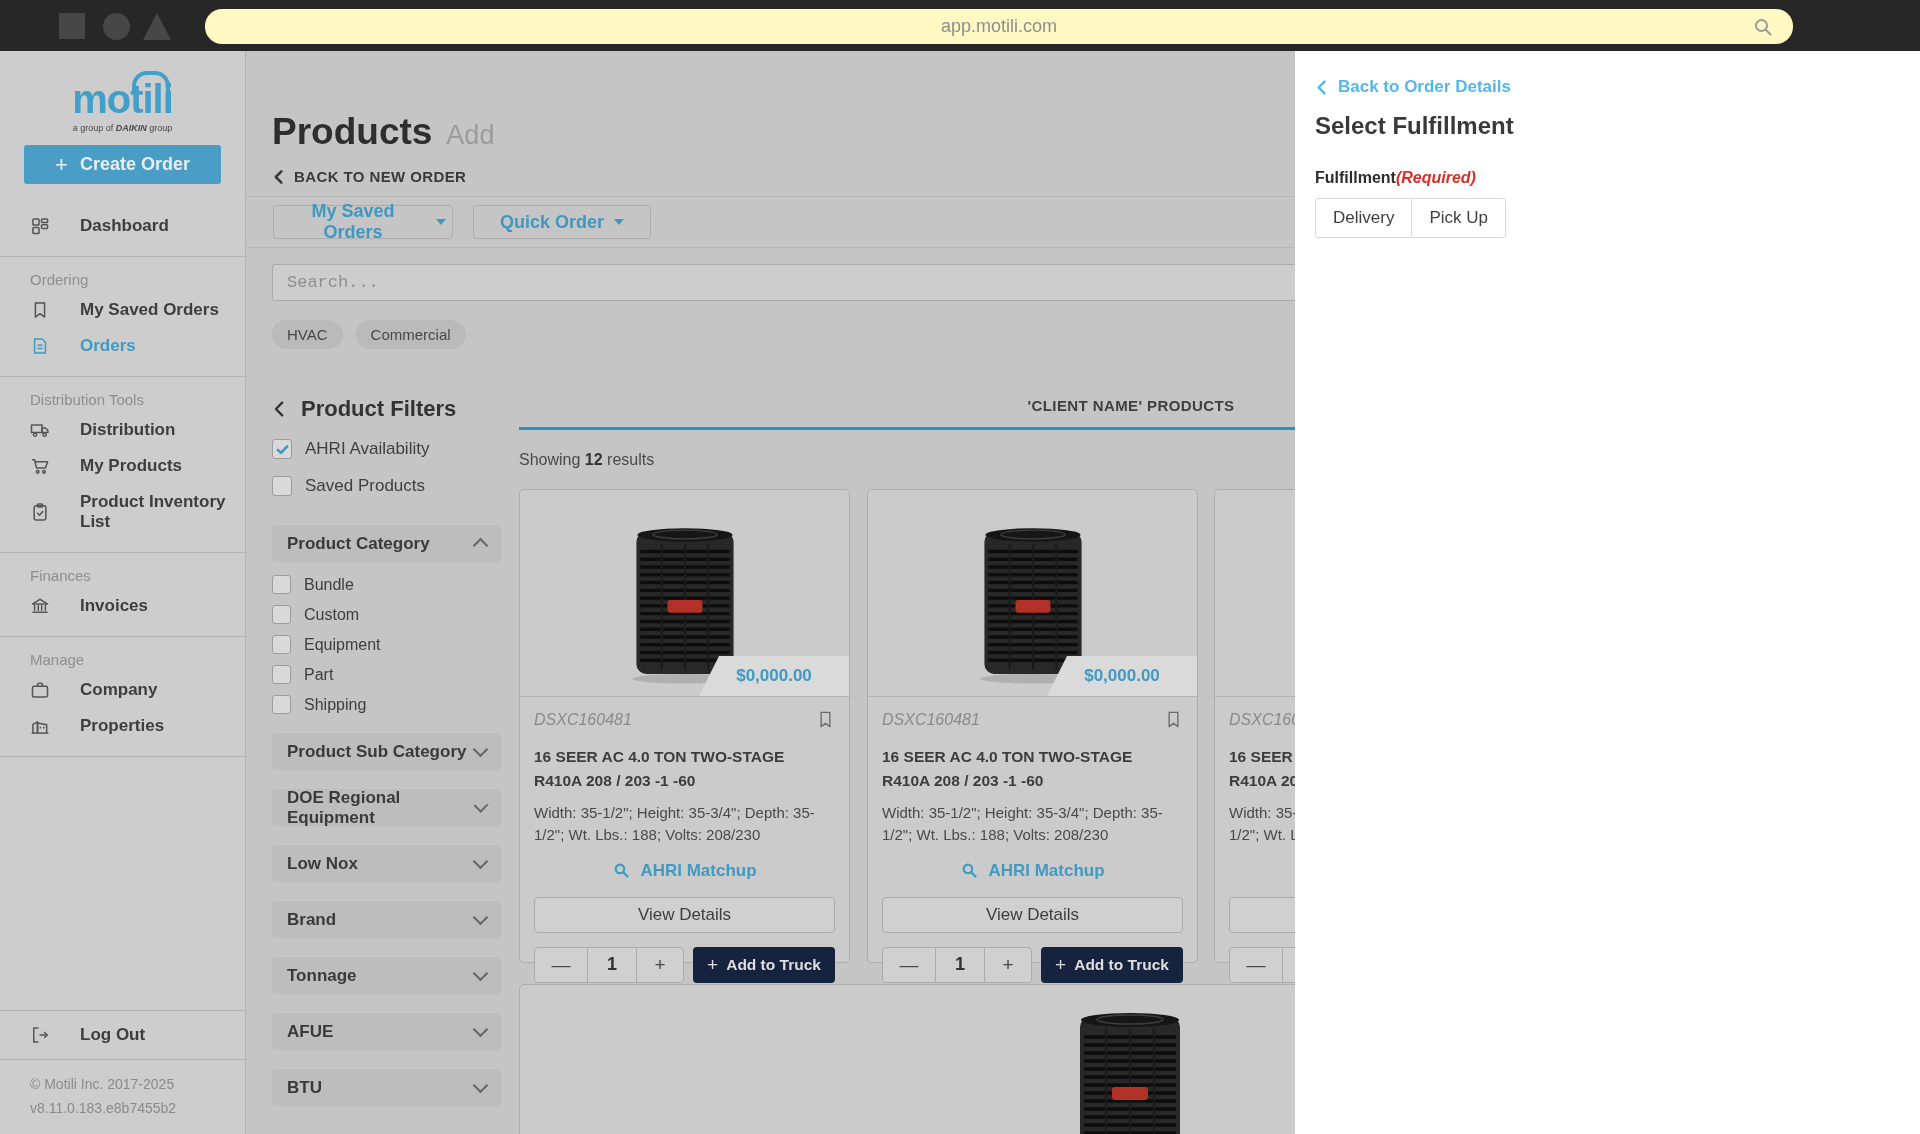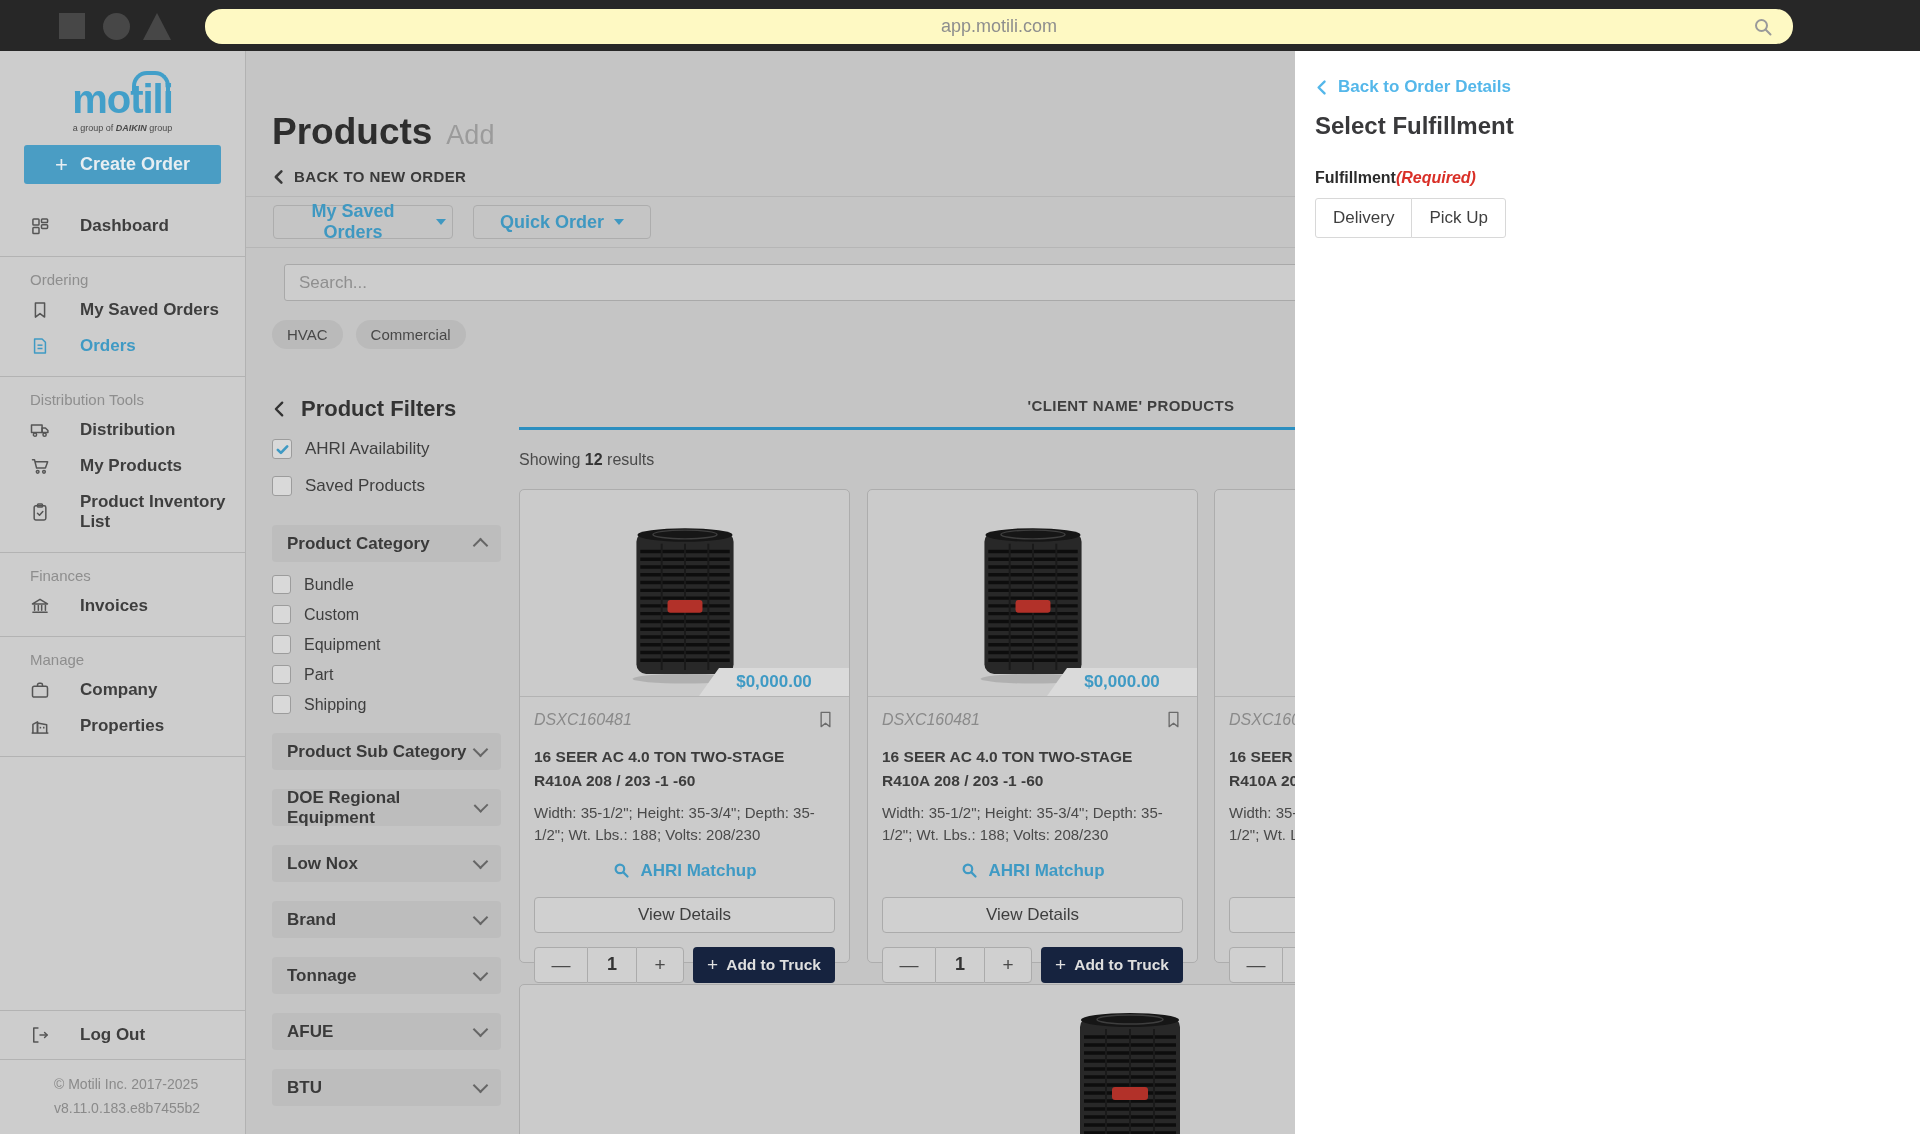--- a/index.html
+++ b/index.html
@@ -29,40 +29,40 @@
     font-family:"Liberation Sans",sans-serif;}
   .btn-create .plus{font-size:22px;font-weight:400;}
   .side-item{display:flex;align-items:center;gap:30px;padding:8px 10px 8px 30px;font-size:17px;font-weight:600;color:#3e3e3e;cursor:pointer;}
   .side-item.active{color:#3f9ac4;}
   .side-item svg{flex:0 0 auto;}
   .side-top-item{margin-top:24px;}
   .divider{border-top:1px solid #b3b3b3;margin-top:12px;}
   .section-label{padding:14px 0 4px 30px;font-size:15px;color:#8e8e8e;}
   .side-spacer{flex:1 1 auto;}
   .logout-row{padding:14px 10px 14px 30px;}
-  .copy-block{padding:16px 0 18px 30px;font-size:14px;color:#8a8a8a;margin-left:24px;}
+  .copy-block{padding:16px 0 18px 30px;font-size:14px;color:#8a8a8a;}
   .copy-block div{margin-top:8px;}
   .copy-block div:first-child{margin-top:0;}
   
   .main{position:absolute;left:246px;top:51px;right:0;bottom:0;background:#c5c5c5;}
   .page-head{position:absolute;left:26px;top:60px;display:flex;align-items:baseline;gap:14px;}
   .page-title{font-size:37px;font-weight:700;color:#2e2e2e;}
   .page-mode{font-size:27px;color:#9b9b9b;}
   .back-link{position:absolute;left:26px;top:117px;display:flex;align-items:center;gap:8px;
     font-size:15px;font-weight:700;letter-spacing:.4px;color:#3a3a3a;cursor:pointer;}
   .toolbar-band{position:absolute;left:0;right:0;top:145px;height:50px;border-top:1px solid #b6b6b6;border-bottom:1px solid #b6b6b6;}
   .tb-btn{position:absolute;top:8px;height:34px;border:1px solid #adadad;border-radius:4px;background:transparent;
     color:#3f98c1;font-size:18px;font-weight:600;display:flex;align-items:center;justify-content:center;gap:10px;
     cursor:pointer;font-family:"Liberation Sans",sans-serif;}
   .tb-btn-saved{left:27px;width:180px;}
   .tb-btn-quick{left:227px;width:178px;}
   .caret{width:0;height:0;border-left:5px solid transparent;border-right:5px solid transparent;border-top:6px solid #3f98c1;}
   .search-input{position:absolute;left:26px;top:213px;width:1190px;height:37px;box-sizing:border-box;
     border:1px solid #a9a9a9;border-radius:3px;background:#cdcdcd;padding:0 14px;font-size:17px;color:#555;
-    font-family:Liberation Sans, sans-serif;outline:none;margin-left:12px;}
+    font-family:Liberation Mono, monospace;outline:none;}
   .search-input::placeholder{color:#8f8f8f;}
   .chips{position:absolute;left:26px;top:269px;display:flex;gap:13px;}
   .chip{height:29px;padding:0 15px;border-radius:15px;background:#bababa;display:flex;align-items:center;
     font-size:15px;font-weight:500;color:#484848;cursor:pointer;}
   
   .filters{position:absolute;left:26px;top:345px;width:229px;}
   .filters-head{display:flex;align-items:center;gap:14px;font-size:22px;font-weight:600;color:#333;cursor:pointer;}
   .checkrow{display:flex;align-items:center;gap:13px;margin-top:17px;cursor:pointer;}
   .checkrow:first-of-type{margin-top:36px;}
   .checkbox{width:20px;height:20px;box-sizing:border-box;border:1.5px solid #9c9c9c;border-radius:3px;background:#d9d9d9;
@@ -80,21 +80,21 @@
   .tab-label{position:absolute;left:700px;top:346px;width:370px;text-align:center;
     font-size:15px;font-weight:600;letter-spacing:.4px;color:#3f3f3f;cursor:pointer;}
   .tab-underline{position:absolute;left:273px;top:376px;width:980px;height:3px;background:#2c8fc0;}
   .showing{position:absolute;left:273px;top:400px;font-size:16px;color:#4a4a4a;}
   .showing b{font-weight:700;color:#333;}
   .card{position:absolute;top:438px;width:331px;height:474px;box-sizing:border-box;background:#cbcbcb;
     border:1px solid #adadad;border-radius:5px;}
   .card1{left:273px;} .card2{left:621px;} .card3{left:968px;}
   .card-img{position:relative;height:206px;border-bottom:1px solid #b3b3b3;}
   .unit{position:absolute;left:50%;transform:translateX(-50%);bottom:8px;}
-  .price-tag{position:absolute;right:0;bottom:0;width:150px;height:28px;background:#dadada;
+  .price-tag{position:absolute;right:0;bottom:0;width:150px;height:40px;background:#dadada;
     -webkit-clip-path:polygon(20px 0,100% 0,100% 100%,0 100%);clip-path:polygon(20px 0,100% 0,100% 100%,0 100%);
     display:flex;align-items:center;justify-content:center;font-size:17px;font-weight:700;color:#3f9ac4;text-align:center;}
   .card-body{padding:12px 14px;}
   .sku-row{display:flex;align-items:center;justify-content:space-between;}
   .sku{font-size:16px;font-style:italic;color:#8a8a8a;}
   .bookmark{cursor:pointer;line-height:0;}
   .prod-title{margin-top:15px;font-size:15.5px;font-weight:700;color:#3c3c3c;line-height:1.55;}
   .prod-specs{margin-top:9px;font-size:15px;color:#4a4a4a;line-height:1.45;}
   .ahri{margin-top:15px;display:flex;align-items:center;justify-content:center;gap:9px;
     font-size:17px;font-weight:700;color:#3f9ac4;cursor:pointer;}

